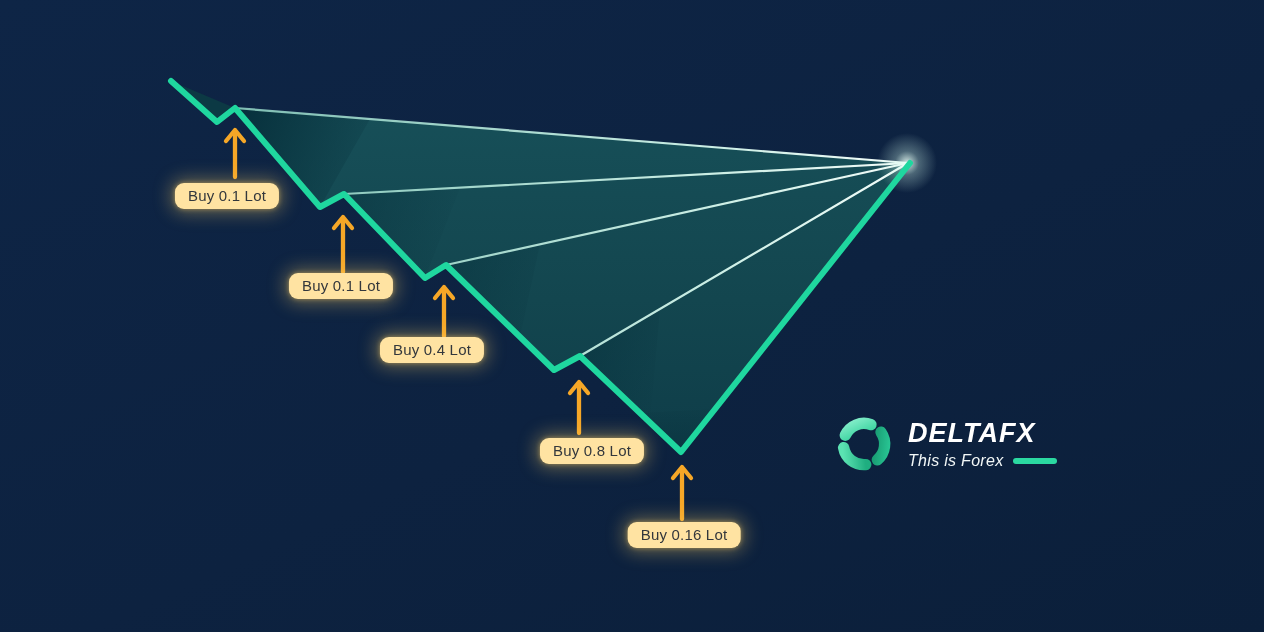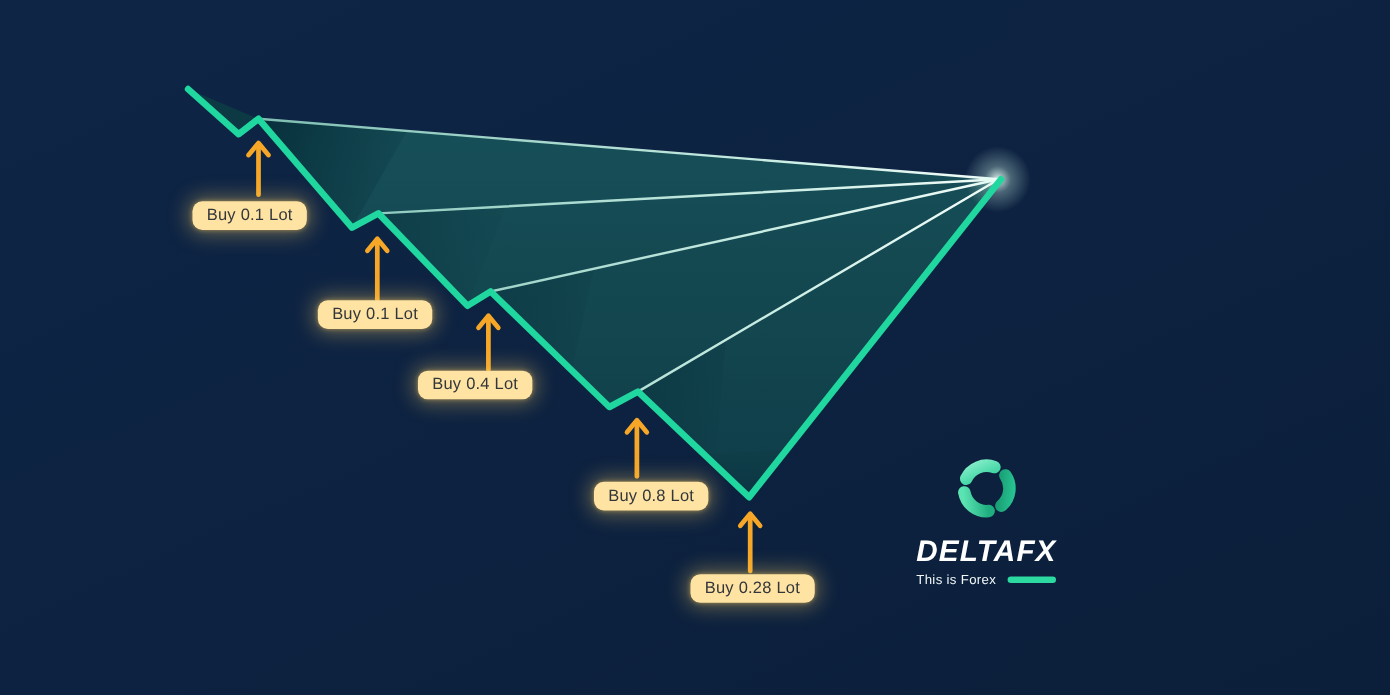--- a/index.html
+++ b/index.html
@@ -19,30 +19,30 @@
     font-size:15px;font-weight:500;
     padding:4px 13px 5px 13px;
     border-radius:9px;
     white-space:nowrap;
     box-shadow:0 0 18px 4px rgba(249,205,101,.38), 0 0 5px rgba(249,205,101,.5);
     letter-spacing:.2px;
   }
   .tag.close{font-size:14px;padding:4px 12px 5px 12px;}
   #logo{
     position:absolute;left:833px;top:413px;z-index:3;
-    display:flex;align-items:center;gap:13px;flex-direction:column;
+    display:flex;align-items:center;gap:13px;
   }
   #logo .texts{display:flex;flex-direction:column;}
   .brand{
     color:#FFFFFF;font-weight:700;font-style:italic;
     font-size:27px;letter-spacing:1px;line-height:1;
   }
   .tagline-row{display:flex;align-items:center;gap:10px;margin-top:6px;}
   .tagline{
-    color:#F2F7F7;font-size:12px;line-height:1;letter-spacing:.3px;
+    color:#F2F7F7;font-style:italic;font-size:16px;line-height:1;letter-spacing:.3px;
   }
   .tagline-bar{width:44px;height:6px;border-radius:3px;background:#2BD9A1;}
 </style>
 </head>
 <body>
 
 <div id="stage">
 
   <svg id="diagram" width="1264" height="632" viewBox="0 0 1264 632">
     <defs>
@@ -120,21 +120,21 @@
     <g stroke="#F6A727" stroke-width="4.3" fill="none" stroke-linecap="round" stroke-linejoin="round">
       <line x1="682" y1="519" x2="682" y2="470"></line>
         <path d="M673,478 L682,467 L691,478"></path>
     </g>
   </svg>
 
   <div class="tag" style="left:227px;top:196px">Buy 0.1 Lot</div>
   <div class="tag" style="left:341px;top:286px">Buy 0.1 Lot</div>
   <div class="tag" style="left:432px;top:350px">Buy 0.4 Lot</div>
   <div class="tag" style="left:592px;top:451px">Buy 0.8 Lot</div>
-  <div class="tag" style="left:684px;top:535px">Buy 0.28 Lot</div>
+  <div class="tag" style="left:684px;top:535px">Buy 0.16 Lot</div>
 
 
   <div id="logo">
     <svg width="62" height="62" viewBox="0 0 60 60">
       <defs>
         <linearGradient id="gb1" x1="0" y1="0" x2="1" y2="1">
           <stop offset="0" stop-color="#83EDC9"></stop>
             <stop offset="1" stop-color="#2FCF99"></stop>
         </linearGradient>
         <linearGradient id="gb2" x1="0" y1="0" x2="1" y2="1">

